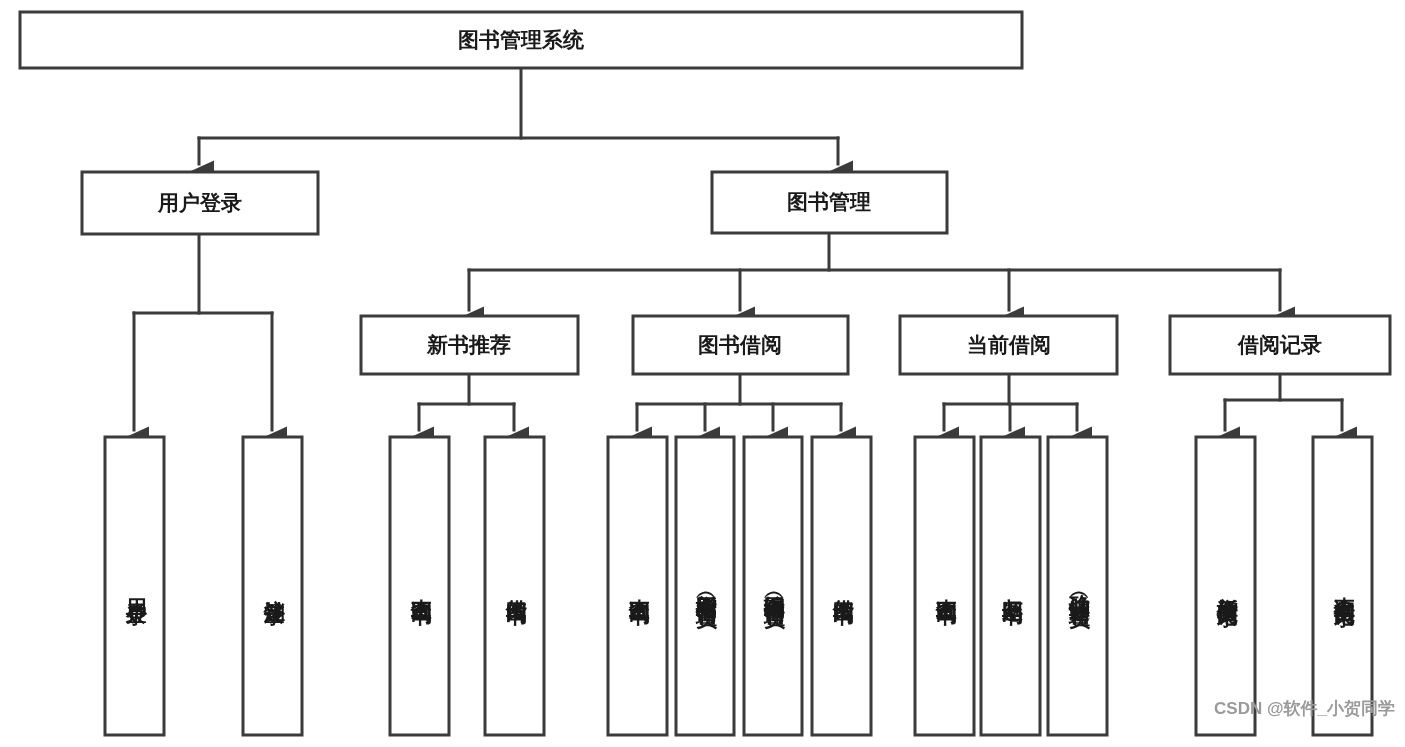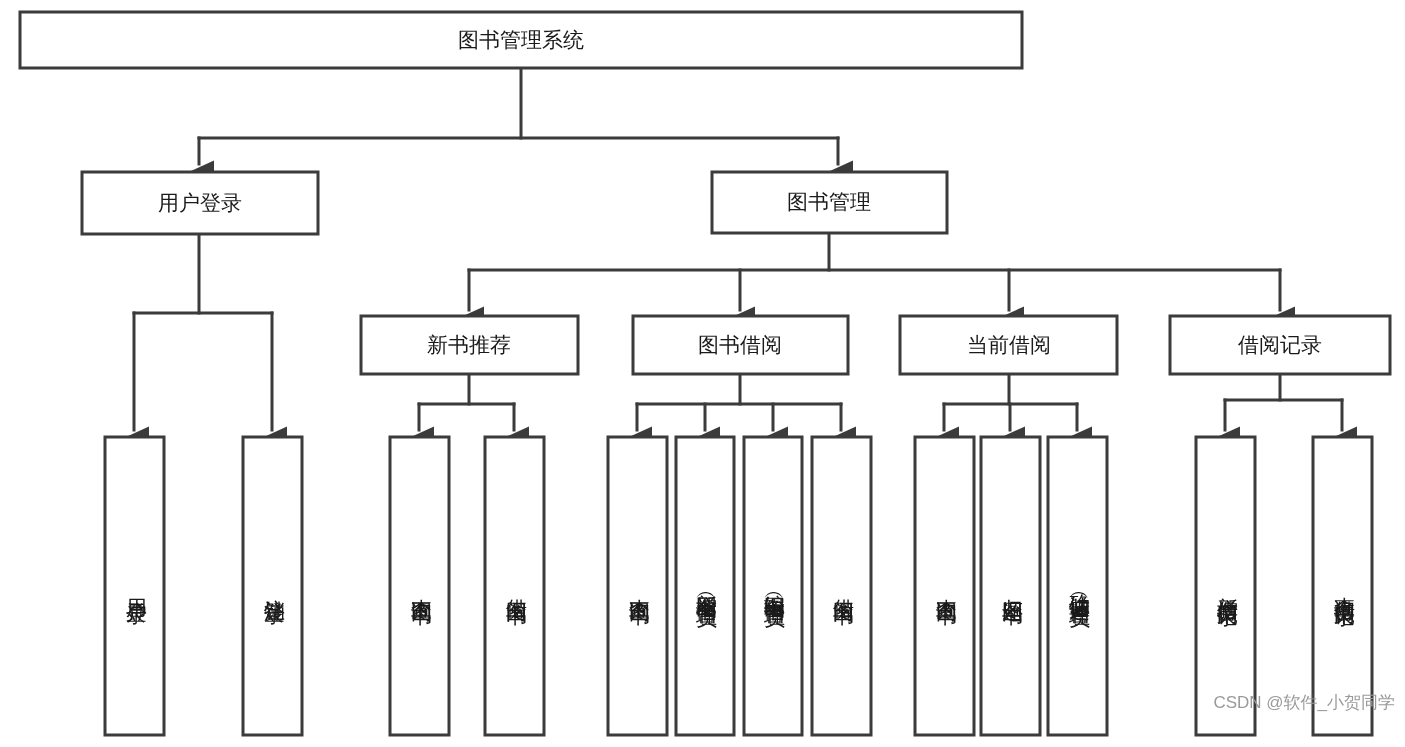--- a/index.html
+++ b/index.html
@@ -11,20 +11,21 @@
     width: 1405px;
     height: 747px;
     font-family: "Liberation Sans", "DejaVu Sans", sans-serif;
     overflow: hidden;
     position: relative;
   }
   #diagram-root {
     position: relative;
     width: 1405px;
     height: 726px;
+    font-weight: bold;
   }
   svg#flow {
     position: absolute;
     top: 0;
     left: 0;
     width: 1405px;
     height: 747px;
     display: block;
   }
   .node-rect {
@@ -55,21 +56,21 @@
     fill: #1a1a1a;
     text-anchor: middle;
     dominant-baseline: middle;
     writing-mode: vertical-rl;
     text-orientation: upright;
     letter-spacing: 2px;
   }
   .watermark {
     position: absolute;
     right: 10px;
-    bottom: 12px;
+    bottom: 6px;
     font-family: "Liberation Sans", "DejaVu Sans", sans-serif;
     font-size: 17px;
     color: #9a9a9a;
     white-space: nowrap;
     user-select: none;
   }
 </style>
 </head>
 <body>
 

